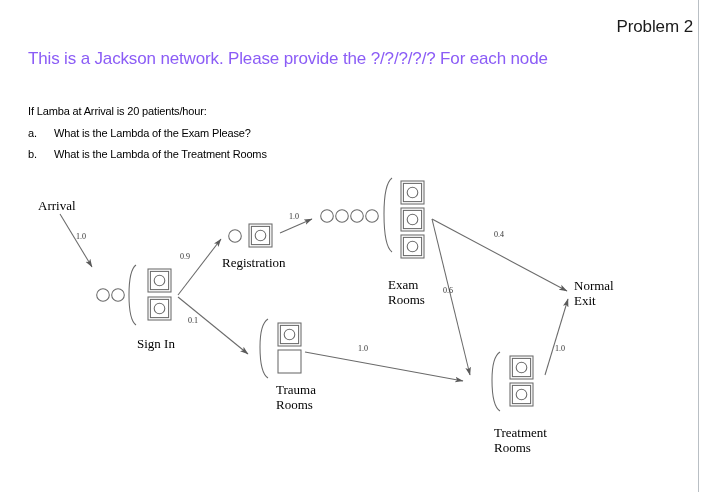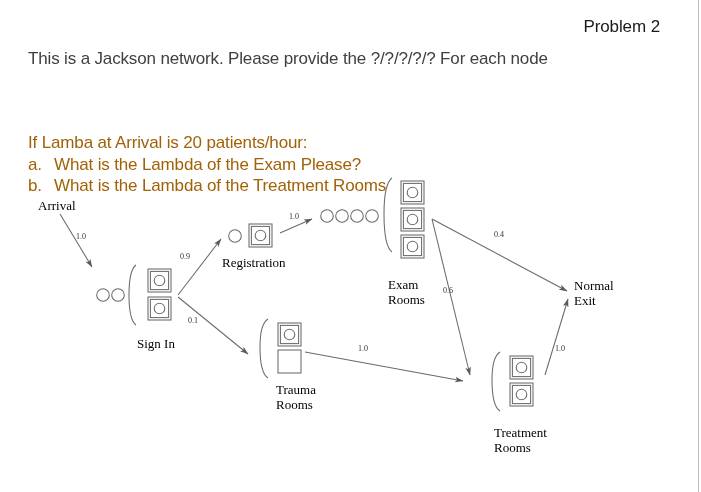--- a/index.html
+++ b/index.html
@@ -27,38 +27,38 @@
   .prob-title {
     position: absolute;
     left: 0;
     top: 17px;
     width: 660px;
     text-align: right;
     font-size: 17px;
     color: #1a1a1a;
     font-family: "Liberation Sans", sans-serif;
     letter-spacing: -0.1px;
+    padding-left: 33px;
   }
   .stmt {
     position: absolute;
     left: 28px;
     top: 49px;
     font-size: 17px;
-    color: #404040;
+    color: #8b5cf6;
     white-space: nowrap;
     letter-spacing: -0.15px;
   }
   .qline {
     position: absolute;
     left: 28px;
-    font-size: 17px;
-    color: #a16207;
+    font-size: 11px;
+    color: #000000;
     white-space: nowrap;
     letter-spacing: -0.15px;
-    margin-top: 28px;
   }
   .qline.l0 { top: 105px; }
   .qline.l1 { top: 127px; }
   .qline.l2 { top: 148px; }
   .qmark {
     display: inline-block;
     width: 26px;
   }
   
   #diagram {

